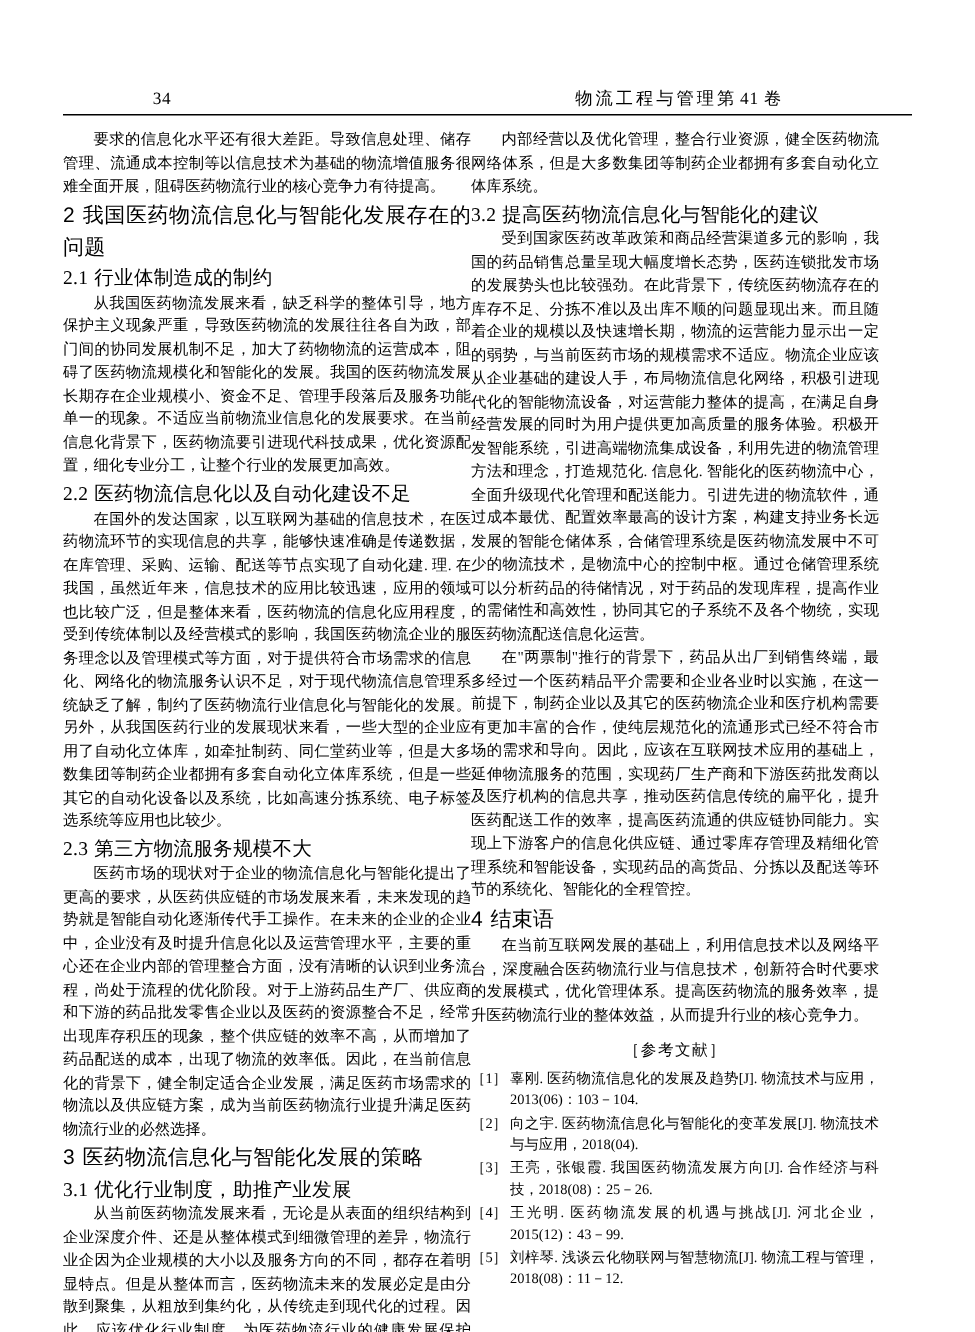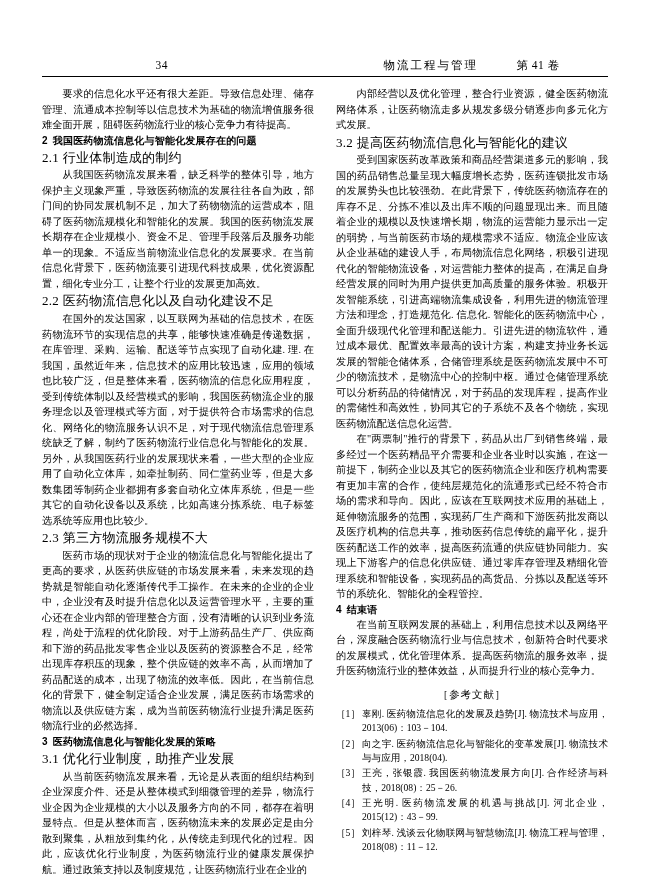--- a/index.html
+++ b/index.html
@@ -24,60 +24,59 @@
   
   .runhead {
     display: flex;
     align-items: baseline;
     font-size: 11.5px;
     padding-bottom: 3px;
     letter-spacing: 0.5px;
   }
   .runhead .left {
     width: 120px;
-    text-align: right;
+    text-align: center;
     padding-left: 6px;
   }
   .runhead .center {
     flex: 1;
     text-align: right;
     letter-spacing: 2px;
   }
   .runhead .right {
     width: 120px;
-    text-align: center;
+    text-align: left;
     padding-right: 10px;
   }
   .rule {
     border-bottom: 1.1px solid #000;
     margin-bottom: 9px;
   }
   
   .columns {
     display: flex;
-    gap: 22px;
     height: 770px;
   }
   .col {
     width: 272px;
     font-size: 10.2px;
     line-height: 1.52;
     text-align: justify;
     text-justify: inter-ideograph;
   }
   p {
     margin: 0;
     text-indent: 2em;
   }
   .h2 {
     margin: 0;
     text-indent: 0;
-    font-weight: bold;
+    font-weight: normal;
     font-family: "Liberation Sans", "DejaVu Sans", sans-serif;
-    font-size: 10px;
+    font-size: 14px;
     letter-spacing: 0.2px;
   }
   .h3 {
     margin: 0;
     text-indent: 0;
     font-size: 13px;
     letter-spacing: 0.2px;
   }
   .h3 .num {
     margin-right: 4px;
@@ -157,21 +156,21 @@
         <span class="num">3</span><span>医药物流信息化与智能化发展的策略</span>
       </p>
 
       <p class="h3">
         <span class="num">3.1</span><span>优化行业制度，助推产业发展</span>
       </p>
       <p>从当前医药物流发展来看，无论是从表面的组织结构到企业深度介件、还是从整体模式到细微管理的差异，物流行业企因为企业规模的大小以及服务方向的不同，都存在着明显特点。但是从整体而言，医药物流未来的发展必定是由分散到聚集，从粗放到集约化，从传统走到现代化的过程。因此，应该优化行业制度，为医药物流行业的健康发展保护航。通过政策支持以及制度规范，让医药物流行业在企业的</p>
     </div>
 
     <div class="col">
-      <p>内部经营以及优化管理，整合行业资源，健全医药物流网络体系，让医药物流走多从规发多级分销逐步向多元化方式发展。</p>
+      <p>内部经营以及优化管理，整合行业资源，健全医药物流网络体系，但是大多数集团等制药企业都拥有多套自动化立体库系统。</p>
 
       <p class="h3">
         <span class="num">3.2</span><span>提高医药物流信息化与智能化的建议</span>
       </p>
       <p>受到国家医药改革政策和商品经营渠道多元的影响，我国的药品销售总量呈现大幅度增长态势，医药连锁批发市场的发展势头也比较强劲。在此背景下，传统医药物流存在的库存不足、分拣不准以及出库不顺的问题显现出来。而且随着企业的规模以及快速增长期，物流的运营能力显示出一定的弱势，与当前医药市场的规模需求不适应。物流企业应该从企业基础的建设人手，布局物流信息化网络，积极引进现代化的智能物流设备，对运营能力整体的提高，在满足自身经营发展的同时为用户提供更加高质量的服务体验。积极开发智能系统，引进高端物流集成设备，利用先进的物流管理方法和理念，打造规范化. 信息化. 智能化的医药物流中心，全面升级现代化管理和配送能力。引进先进的物流软件，通过成本最优、配置效率最高的设计方案，构建支持业务长远发展的智能仓储体系，合储管理系统是医药物流发展中不可少的物流技术，是物流中心的控制中枢。通过仓储管理系统可以分析药品的待储情况，对于药品的发现库程，提高作业的需储性和高效性，协同其它的子系统不及各个物统，实现医药物流配送信息化运营。</p>
 
       <p>在"两票制"推行的背景下，药品从出厂到销售终端，最多经过一个医药精品平介需要和企业各业时以实施，在这一前提下，制药企业以及其它的医药物流企业和医疗机构需要有更加丰富的合作，使纯层规范化的流通形式已经不符合市场的需求和导向。因此，应该在互联网技术应用的基础上，延伸物流服务的范围，实现药厂生产商和下游医药批发商以及医疗机构的信息共享，推动医药信息传统的扁平化，提升医药配送工作的效率，提高医药流通的供应链协同能力。实现上下游客户的信息化供应链、通过零库存管理及精细化管理系统和智能设备，实现药品的高货品、分拣以及配送等环节的系统化、智能化的全程管控。</p>
 
       <p class="h2">
         <span class="num">4</span><span>结束语</span>

